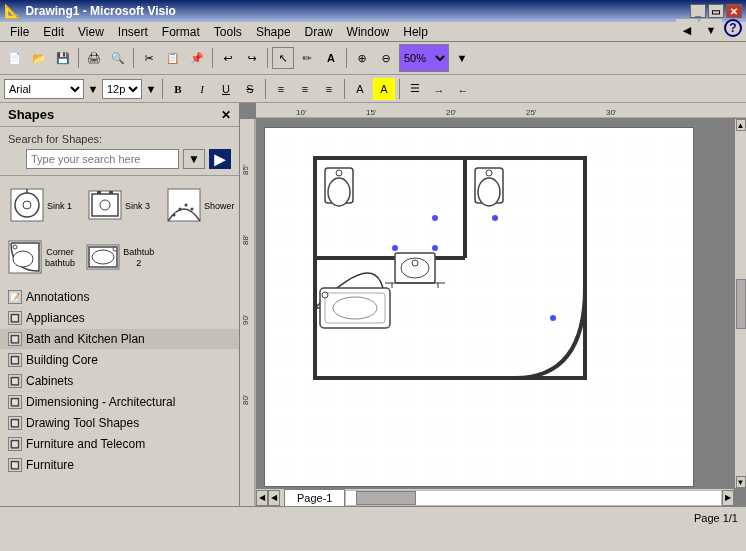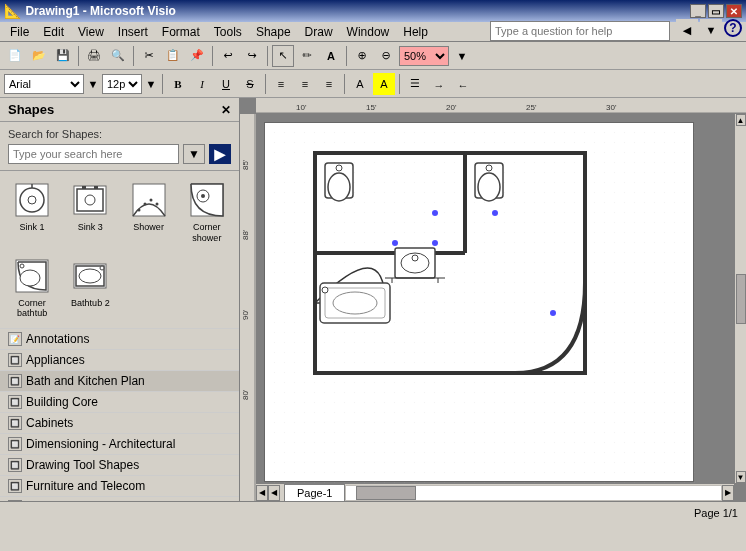--- a/index.html
+++ b/index.html
@@ -85,21 +85,21 @@
       align-items: center;
     }
     .shapes-close {
       font-size: 12px; cursor: pointer; font-weight: bold;
     }
     .search-area {
       padding: 6px 8px;
       border-bottom: 1px solid #999;
     }
     .search-label { font-size: 11px; margin-bottom: 4px; color: #333; }
-    .search-row { display: flex; gap: 4px; }
+    .search-row { display: flex; gap: 4px; margin-left: 18px; }
     .search-input {
       flex: 1; height: 20px; font-size: 11px; background: white;
       border: 1px solid #808080; padding: 0 4px;
     }
     .search-btn {
       width: 22px; height: 20px; background: #d4d0c8;
       border: 1px solid #808080; cursor: pointer;
       display: flex; align-items: center; justify-content: center;
     }
     .search-go {
@@ -133,21 +133,21 @@
     
     .shape-grid {
       display: grid;
       grid-template-columns: repeat(4, 1fr);
       padding: 4px;
       gap: 2px;
       border-bottom: 1px solid #ccc;
     }
     .shape-item {
       display: flex;
-      flex-direction: column;
+      flex-direction: row;
       align-items: center;
       padding: 4px 2px;
       cursor: pointer;
       border: 1px solid transparent;
     }
     .shape-thumb {
       width: 40px; height: 40px;
       display: flex; align-items: center; justify-content: center;
     }
     .shape-label {
@@ -246,23 +246,20 @@
   <div class="menu-item">Edit</div>
   <div class="menu-item">View</div>
   <div class="menu-item">Insert</div>
   <div class="menu-item">Format</div>
   <div class="menu-item">Tools</div>
   <div class="menu-item">Shape</div>
   <div class="menu-item">Draw</div>
   <div class="menu-item">Window</div>
   <div class="menu-item">Help</div>
   <div style="flex:1"></div>
-  <div class="help-box">
-    <input style="border: none; outline: none; width: 100%; font-size: 11px; color: rgb(153, 153, 153);" placeholder="Type a question for help">
-  </div>
   <div style="display:flex;gap:2px;margin-left:4px;">
     <div class="tb-btn">◀</div>
     <div class="tb-btn">▼</div>
     <div class="tb-btn" style="border-radius:50%;border:2px solid navy;width:18px;height:18px;font-weight:bold;font-size:12px;color:navy;">?</div>
   </div>
 </div>
 
 <div class="toolbar-row" style="border-bottom:1px solid #999;">
   <div class="tb-btn">📄</div>
   <div class="tb-btn">📂</div>
@@ -277,21 +274,21 @@
   <div class="tb-sep"></div>
   <div class="tb-btn">↩</div>
   <div class="tb-btn">↪</div>
   <div class="tb-sep"></div>
   <div class="tb-btn" style="border:1px solid #808080;">↖</div>
   <div class="tb-btn">✏</div>
   <div class="tb-btn" style="font-weight:bold;">A</div>
   <div class="tb-sep"></div>
   <div class="tb-btn">⊕</div>
   <div class="tb-btn">⊖</div>
-  <select style="height:20px;font-size:11px;background:#fca5a5;border:1px solid #808080;width:50px;">
+  <select style="height:28px;font-size:11px;background:#8b5cf6;border:1px solid #808080;width:50px;">
     <option>50%</option>
     <option>75%</option>
     <option>100%</option>
   </select>
   <div class="tb-btn">▼</div>
 </div>
 
 <div class="toolbar-row" style="border-bottom:1px solid #999;">
   <select class="font-select">
     <option>Arial</option>

